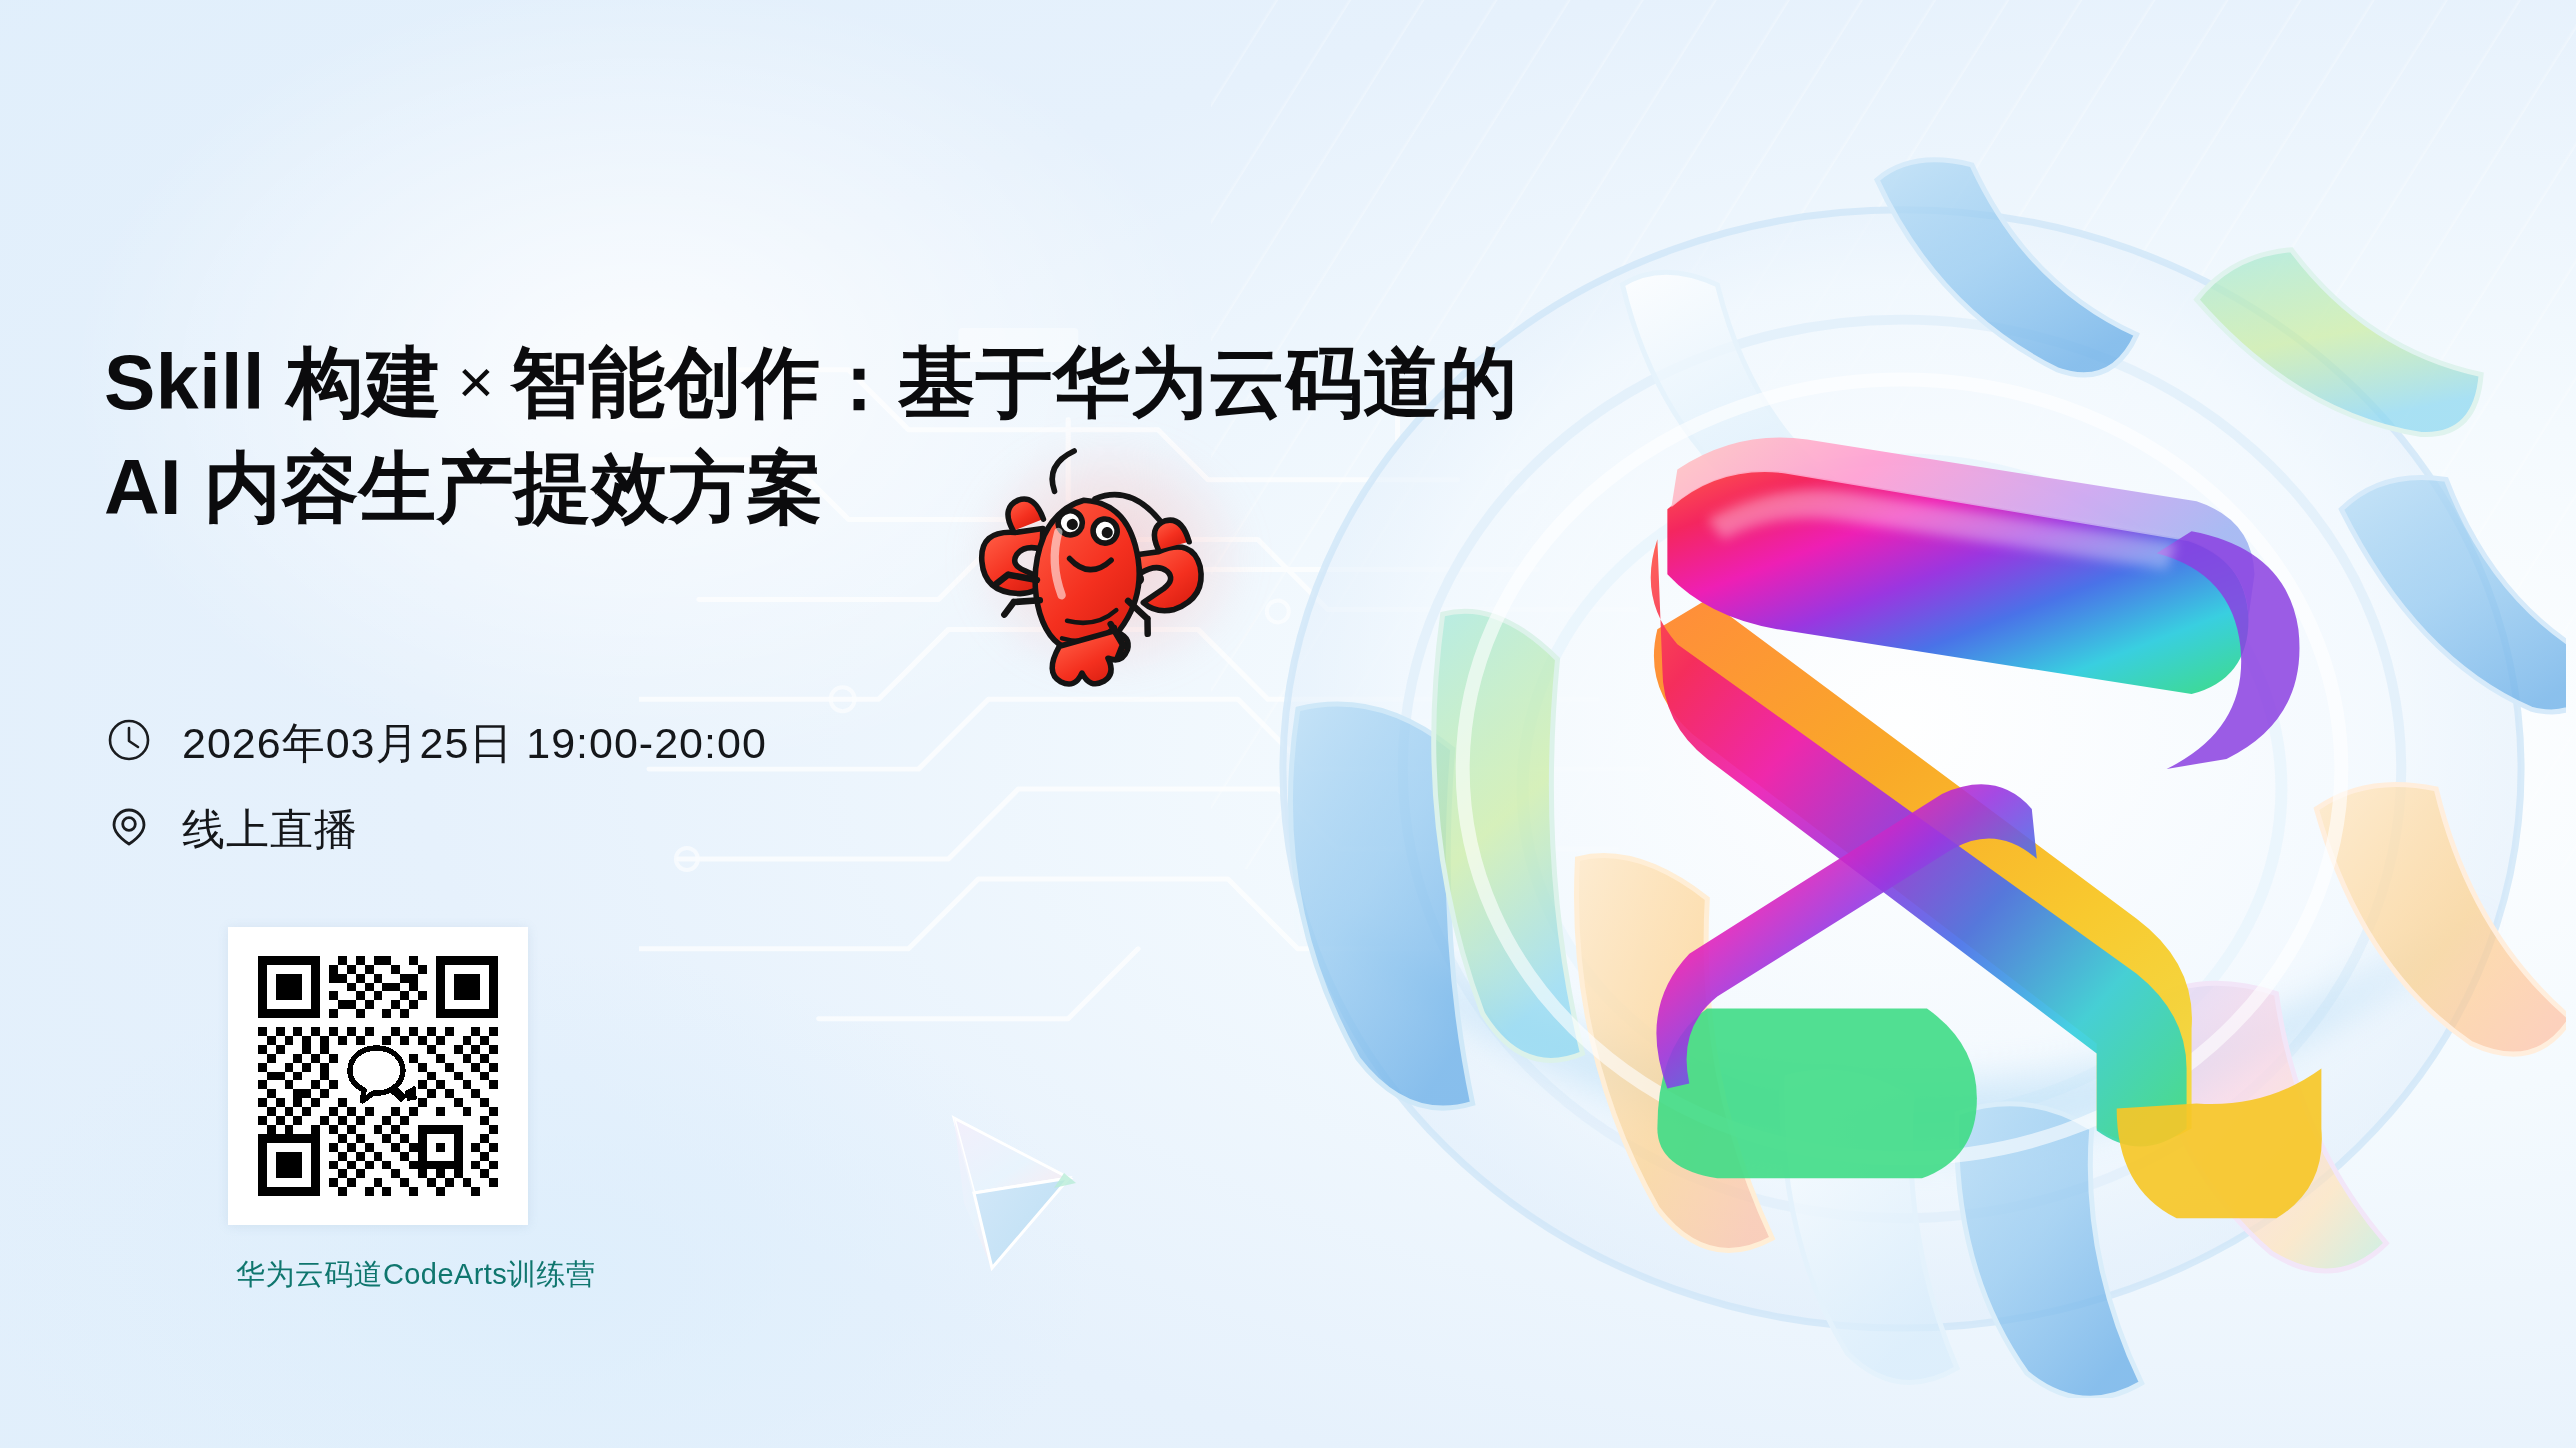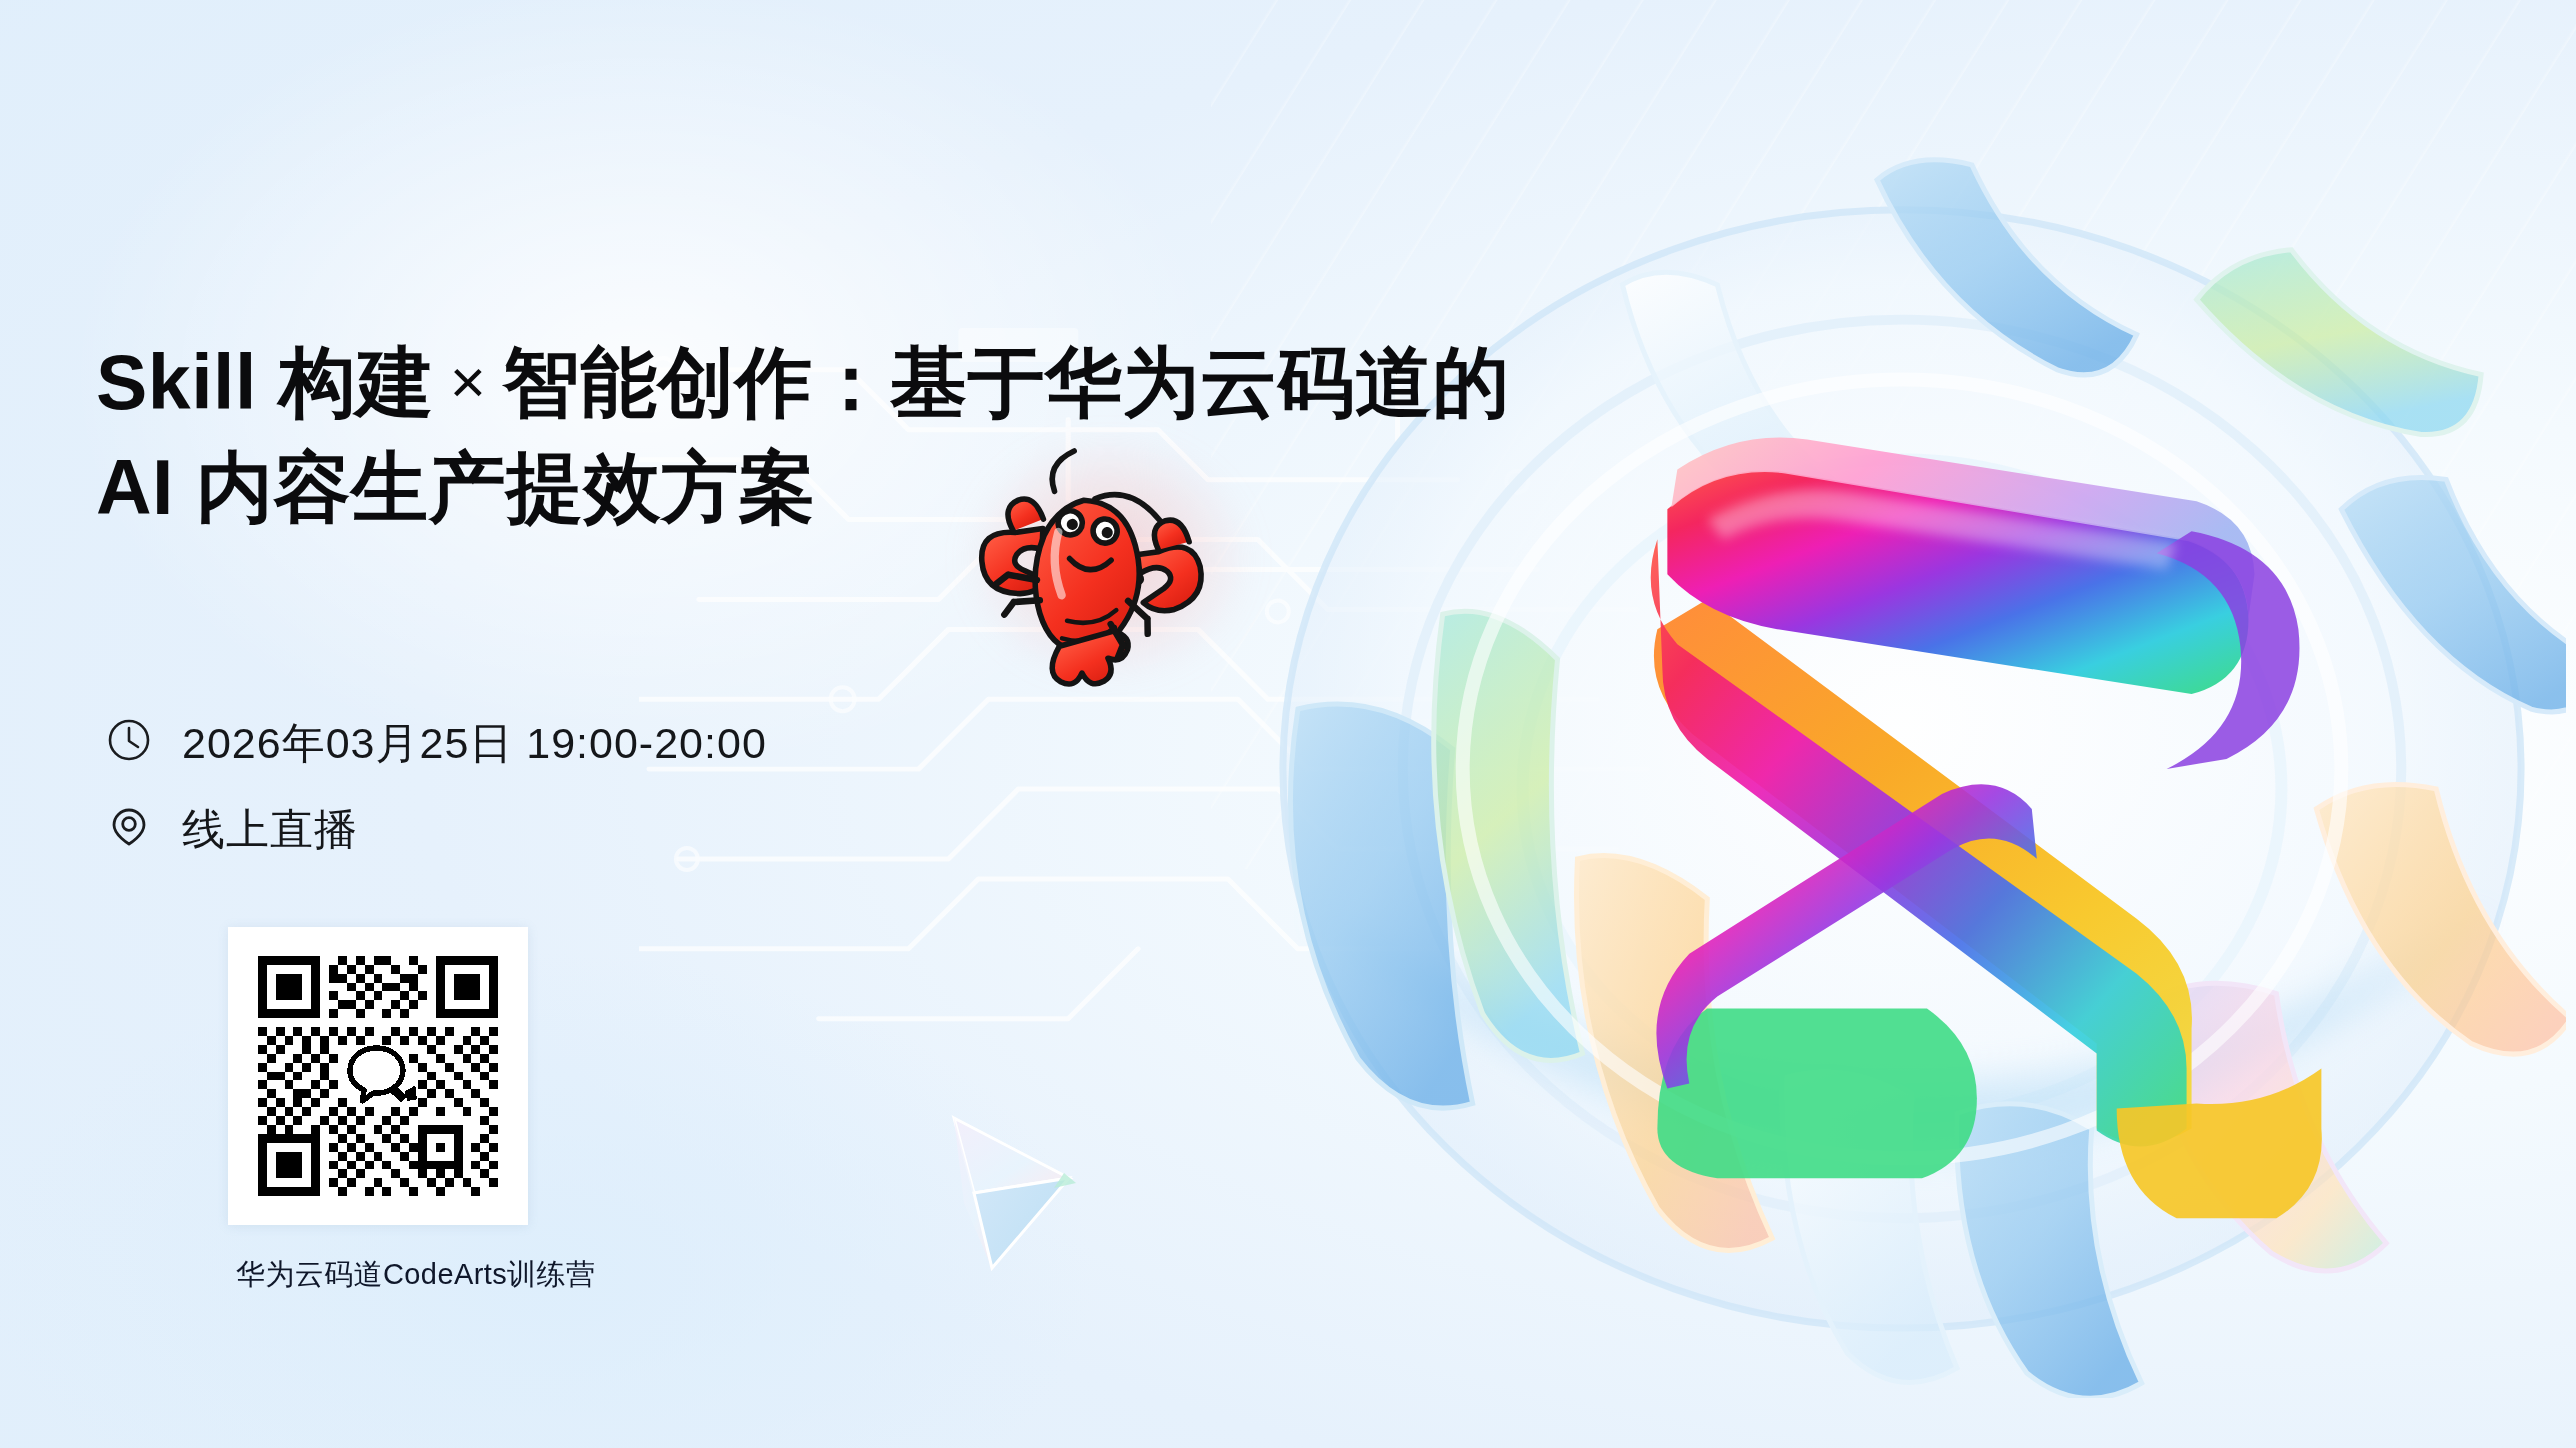--- a/index.html
+++ b/index.html
@@ -77,21 +77,21 @@
 
   
   .content {
     position: absolute;
     left: 96px; top: 0;
     width: 1198px; height: 100%;
   }
 
   .title {
     position: absolute;
-    top: 278px; left: 0;
+    top: 278px; left: 8px;
     width: 1118px;
     font-size: 77px;
     font-weight: 700;
     line-height: 1.37;
     letter-spacing: 0.5px;
     color: #0b0b0d;
     white-space: nowrap;
   }
   .title .line { display: block; }
   .title .xmark {
@@ -134,21 +134,21 @@
     width: 300px; height: 298px;
     background: #ffffff;
     display: flex; align-items: center; justify-content: center;
     box-shadow: 0 1px 10px rgba(120,150,180,.16);
   }
   .qr-card svg { display: block; }
   .qr-caption {
     margin-top: 30px;
     text-align: center;
     font-size: 29px;
-    color: #0f172a;
+    color: #0f766e;
     letter-spacing: 0.4px;
     white-space: nowrap;
     transform: translateX(8px);
   }
 
   
   .lobster {
     position: absolute;
     left: 964px; top: 437px;
     width: 260px; height: 270px;

